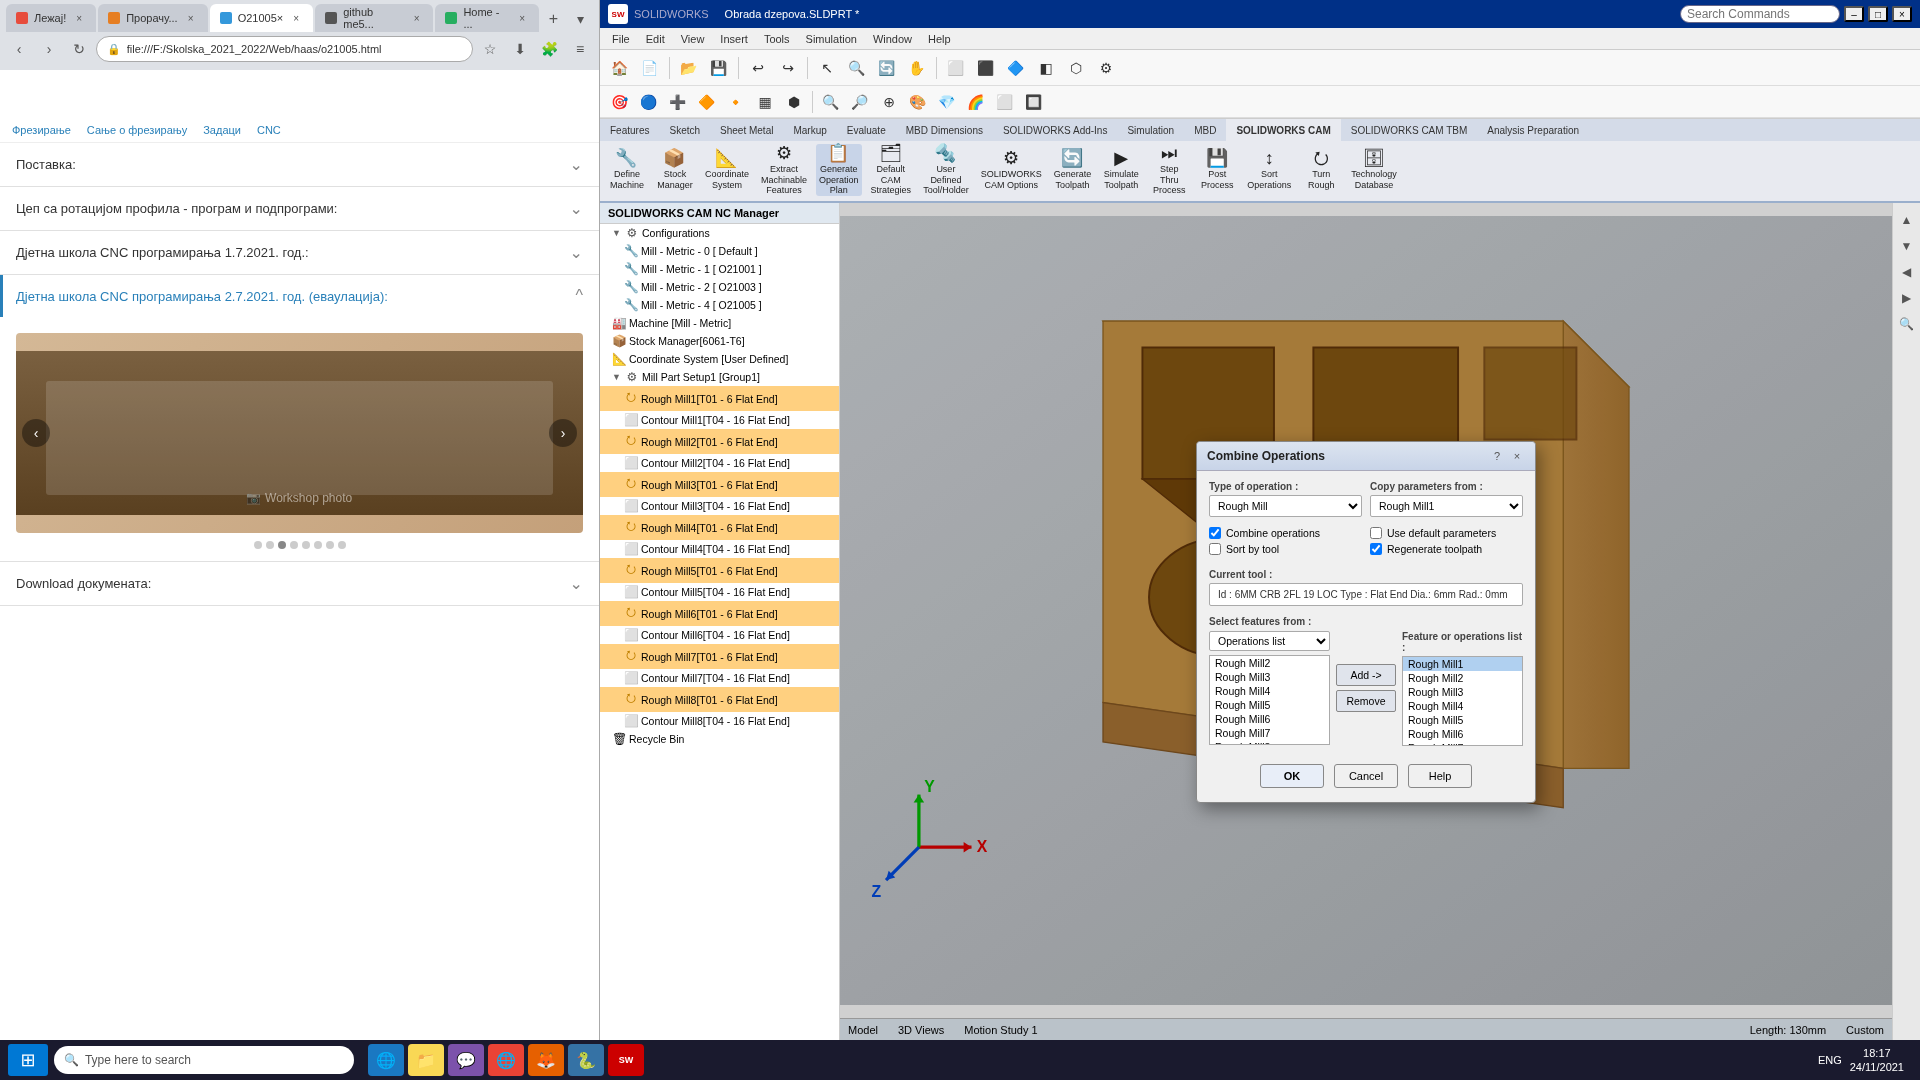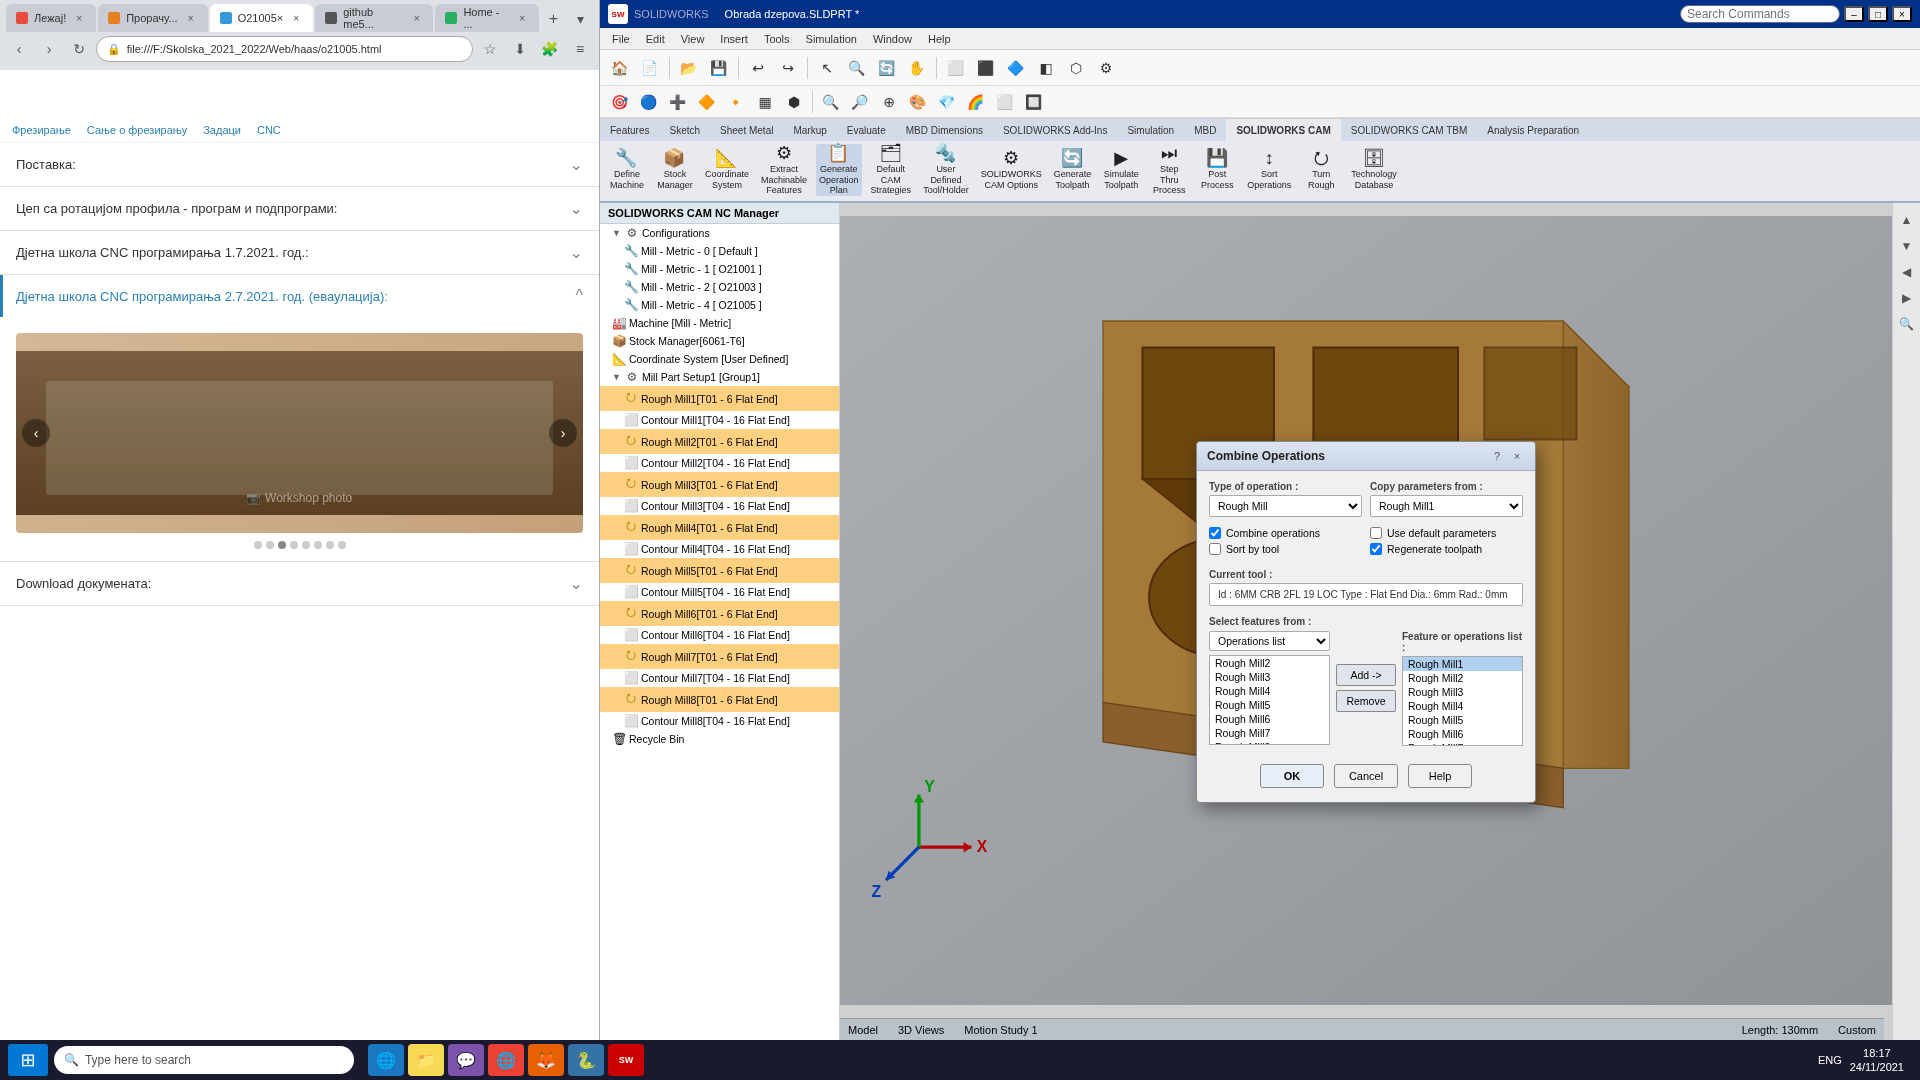--- a/index.html
+++ b/index.html
@@ -567,21 +567,21 @@
             <text x="44" y="4" font-size="12" fill="#cc0000" font-weight="bold">X</text>
             <line x1="0" y1="0" x2="0" y2="-40" stroke="#00aa00" stroke-width="2.5"></line>
             <polygon points="0,-40 -4,-34 4,-34" fill="#00aa00"></polygon>
             <text x="4" y="-42" font-size="12" fill="#00aa00" font-weight="bold">Y</text>
             <line x1="0" y1="0" x2="-25" y2="25" stroke="#0044cc" stroke-width="2.5"></line>
             <polygon points="-25,25 -18,23 -23,18" fill="#0044cc"></polygon>
             <text x="-36" y="38" font-size="12" fill="#0044cc" font-weight="bold">Z</text>
           </g>
         </svg>
 
-        <div class="viewport-status" style="position:absolute;bottom:0;left:0;right:8px">
+        <div class="viewport-status" style="position:absolute;bottom:0;left:0;right:0">
           <span>Model</span>
           <span>3D Views</span>
           <span>Motion Study 1</span>
           <span style="margin-left:auto">Length: 130mm</span>
           <span>Custom</span>
         </div>
 
         <div class="dialog-overlay">
           <div class="dialog">
             <div class="dialog-title">

